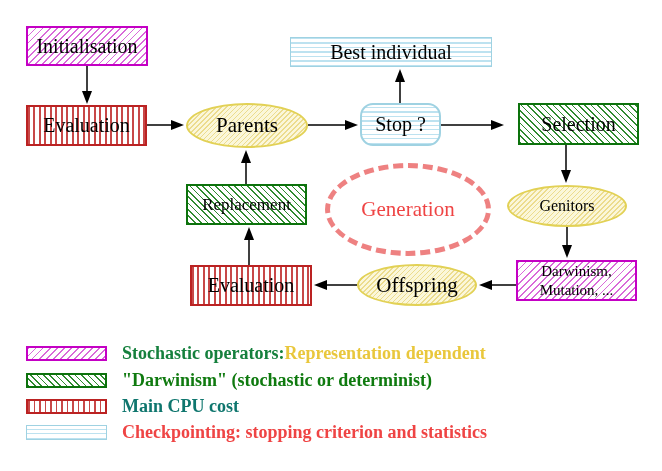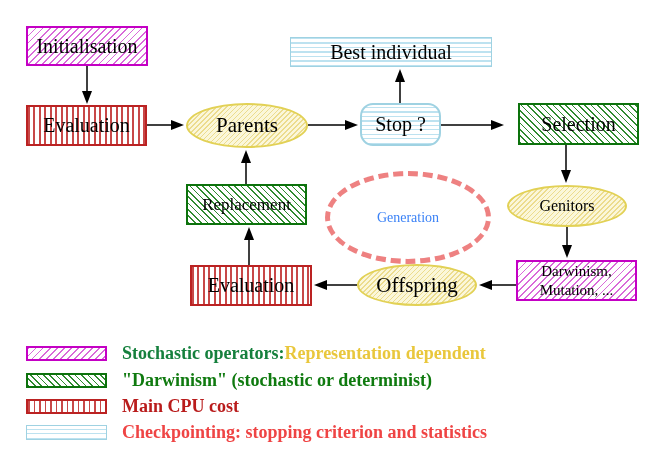--- a/index.html
+++ b/index.html
@@ -36,22 +36,22 @@
   .ellipse { border-radius:50%; }
 
   
   #initialisation   { left:26px;  top:26px;  width:122px; height:40px; font-size:20px; }
   #evaluation-top   { left:26px;  top:105px; width:121px; height:41px; font-size:20px; }
   #parents          { left:186px; top:103px; width:122px; height:45px; font-size:21px; }
   #best-individual  { left:290px; top:37px;  width:202px; height:30px; font-size:20px; border-width:1px; }
   #stop             { left:360px; top:103px; width:81px;  height:43px; font-size:20px; border-radius:13px; }
   #selection        { left:506px; top:103px; width:121px; height:42px; font-size:20px;margin-left:12px; }
   #replacement      { left:186px; top:184px; width:121px; height:41px; font-size:17px; }
-  #generation       { left:325px; top:171px; width:166px; height:93px; font-size:14px;
-                      border:5px dashed #ee8181; border-radius:50%; color:#3b82f6; background:#ffffff; }
+  #generation       { left:325px; top:163px; width:166px; height:93px; font-size:21px;
+                      border:5px dashed #ee8181; border-radius:50%; color:#ef4444; background:#ffffff; }
   #genitors         { left:507px; top:185px; width:120px; height:42px; font-size:16px; }
   #evaluation-bottom{ left:190px; top:265px; width:122px; height:41px; font-size:20px; }
   #offspring        { left:357px; top:264px; width:120px; height:42px; font-size:21px; }
   #crossover        { left:516px; top:260px; width:121px; height:41px; font-size:15px;
                       flex-direction:column; line-height:1.25; }
 
   
   #arrows { position:absolute; left:0; top:0; pointer-events:none; }
   #arrows line { stroke:#000; stroke-width:1.5; }
   #arrows polygon { fill:#000; }
@@ -59,21 +59,21 @@
   
   .legend-row { position:absolute; left:26px; display:flex; align-items:center; height:18px; }
   .swatch { width:81px; height:15px; box-sizing:border-box; margin-right:15px; flex:0 0 auto; }
   .swatch.hatch-blue { border-width:1px; }
   .legend-row .lbl { font-size:18px; font-weight:bold; white-space:nowrap; }
   #legend-row-1 { top:344px; } #legend-row-2 { top:371px; }
   #legend-row-3 { top:397px; } #legend-row-4 { top:423px; }
   .txt-magenta { color:#15803d; }
   .txt-gold    { color:#e9c73c; }
   .txt-green   { color:#0f7a0f; }
-  .txt-red     { color:#b91c1c;text-align:right; }
+  .txt-red     { color:#0f766e;text-align:right; }
   .txt-cyan    { color:#ef4444; }
 </style>
 </head>
 <body>
 
 <div id="canvas">
 
   <div class="node hatch-magenta" id="initialisation">Initialisation</div>
   <div class="node hatch-red" id="evaluation-top">Evaluation</div>
   <div class="node hatch-yellow ellipse" id="parents">Parents</div>

